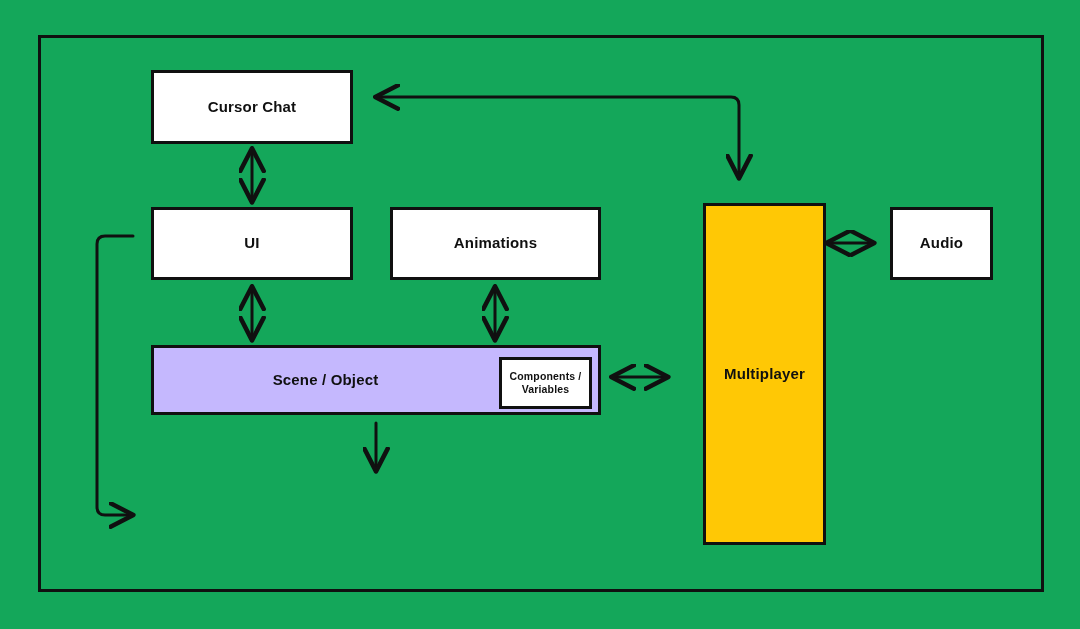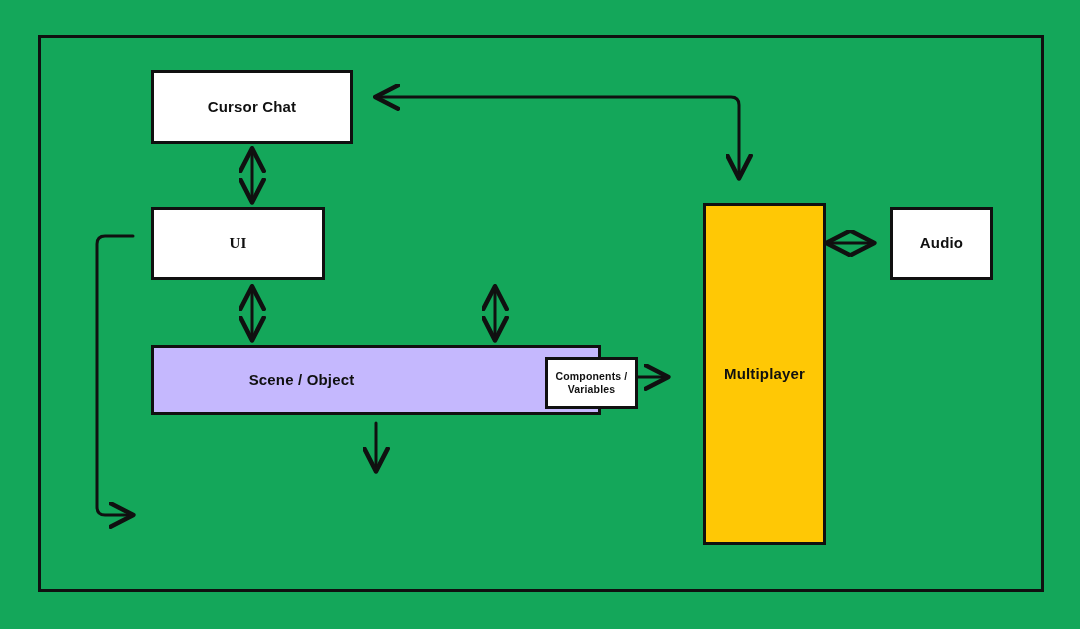--- a/index.html
+++ b/index.html
@@ -61,28 +61,28 @@
   }
   #scene-object-label {
     position: absolute;
     left: 0;
     top: 0;
     width: 295px;
     height: 100%;
     display: flex;
     align-items: center;
     justify-content: center;
+    padding-left: 24px;
   }
   #node-components-variables {
     position: absolute;
     left: 345px;
     top: 9px;
     width: 93px;
     height: 52px;
-    margin-left: 46px;
   }
   #multiplayer-label {
     writing-mode: horizontal-tb;
   }
 </style>
 </head>
 <body>
 
 <div id="canvas">
 
@@ -112,24 +112,27 @@
 
     <path d="M828,243 L872,243" fill="none" stroke="#101010" stroke-width="3" stroke-linecap="round" marker-start="url(#arrow-start)" marker-end="url(#arrow-end)"></path>
 
     <path d="M133,236 L105,236 Q97,236 97,244 L97,507 Q97,515 105,515 L131,515" fill="none" stroke="#101010" stroke-width="3" stroke-linecap="round" stroke-linejoin="round" marker-end="url(#arrow-end)"></path>
   </svg>
 
   <div class="node node-white" id="node-cursor-chat" style="left:151px; top:70px; width:202px; height:74px;">
     <span class="node-label">Cursor Chat</span>
   </div>
 
-  <div class="node node-white" id="node-ui" style="left:151px; top:207px; width:174px; height:73px;font-family:Liberation Serif, serif;">
+  <div class="node node-white" id="node-ui" style="left:151px; top:207px; width:202px; height:73px;">
     <span class="node-label">UI</span>
   </div>
 
+  <div class="node node-white" id="node-animations" style="left:390px; top:207px; width:211px; height:73px;">
+    <span class="node-label">Animations</span>
+  </div>
 
   <div class="node node-purple" id="node-scene-object" style="left:151px; top:345px; width:450px; height:70px;">
     <div id="scene-object-label">
       <span class="node-label">Scene / Object</span>
     </div>
     <div class="node node-white" id="node-components-variables">
       <span class="node-label node-label-small">Components /<br>Variables</span>
     </div>
   </div>
 

